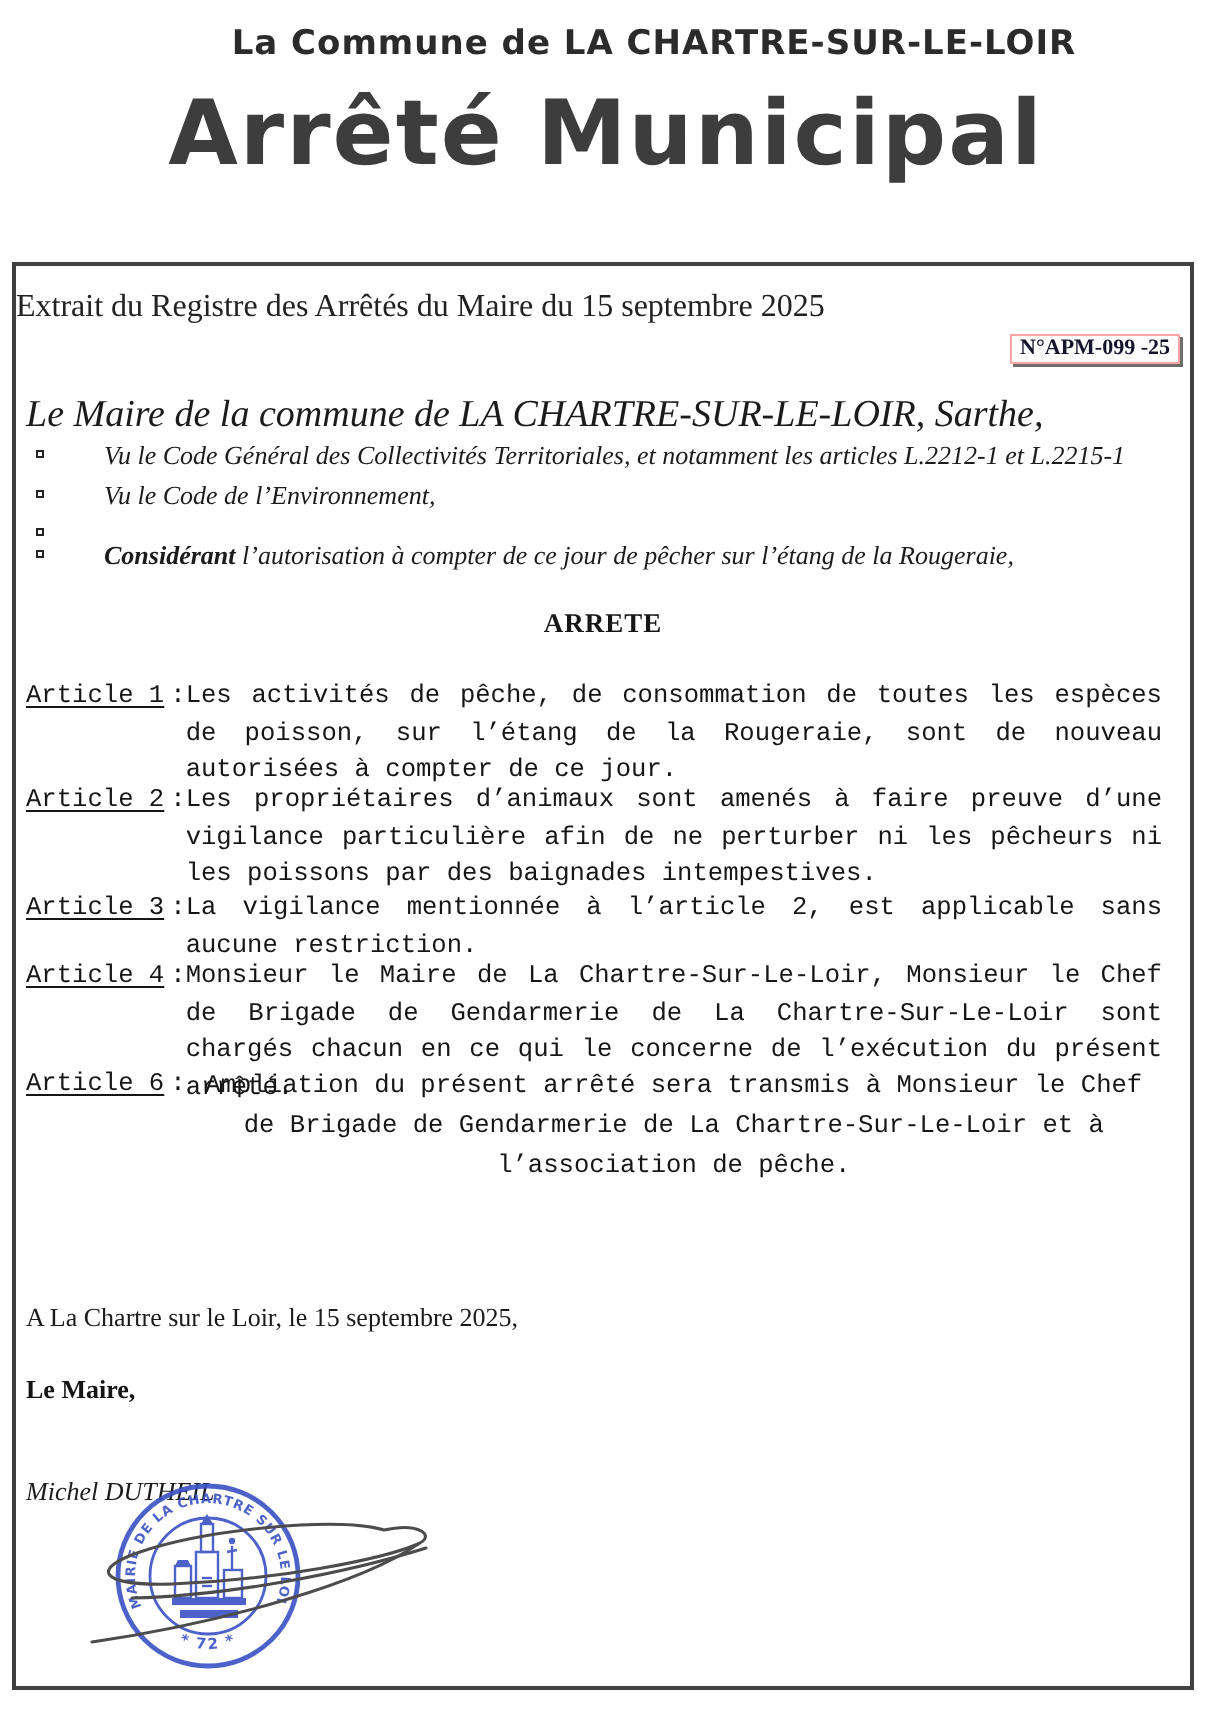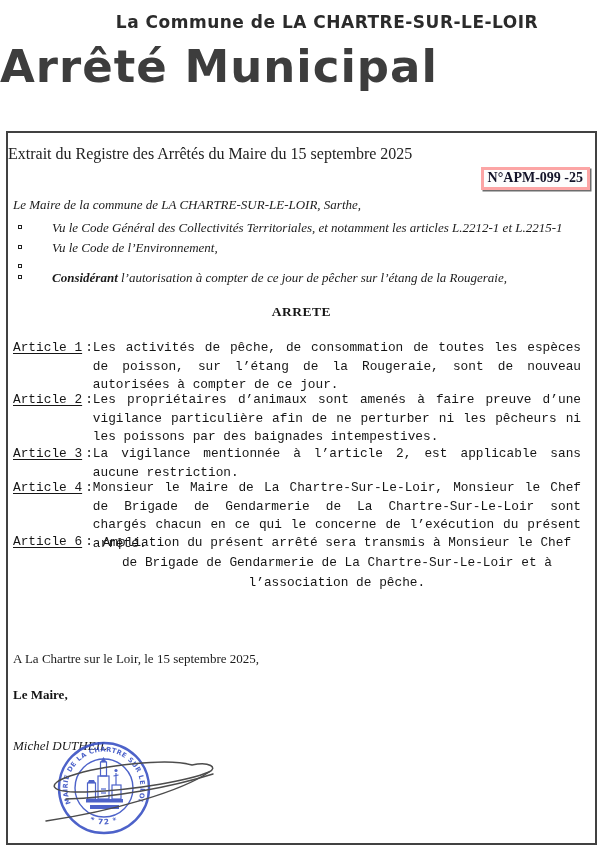--- a/index.html
+++ b/index.html
@@ -16,47 +16,47 @@
   .commune-line {
     position:absolute; top:12px; left:0; width:100%;
     text-align:center;
     font-family:"DejaVu Sans", sans-serif;
     font-size:17px; font-weight:bold; letter-spacing:.5px;
     color:#2b2b2b;
     padding-left:48px;
   }
   .doc-title {
     position:absolute; top:40px; left:0; width:100%;
-    text-align:left;
+    text-align:center;
     font-family:"DejaVu Sans", sans-serif;
     font-size:45px; font-weight:bold; letter-spacing:1px;
     color:#3d3d3d;
   }
   
   .frame {
     position:absolute; left:6px; top:131px;
     width:591px; height:714px;
     border:2px solid #414141;
   }
   .extrait-line {
     position:absolute; top:12px; left:0; width:100%;
     text-align:left;
     font-size:16px; color:#222;
   }
   .ref-box {
     position:absolute; top:34px; right:5px;
-    border:3px solid #fca5a5;
+    border:1px solid #fca5a5;
     box-shadow:1.5px 1.5px 0 #6d6d6d;
     padding:0 4px 1px 4px;
-    font-weight:bold; font-size:14px; color:#14142a;
+    font-weight:bold; font-size:11px; color:#14142a;
     background:#fdfdfd;
   }
   .intro-line {
     position:absolute; top:64px; left:5px; right:10px;
-    font-style:italic; font-size:13px; color:#1b1b1b;
+    font-style:italic; font-size:19px; color:#1b1b1b;
   }
   .considerations {
     position:absolute; top:85px; left:5px; right:10px;
     list-style:none;
   }
   .consideration-item {
     display:flex; align-items:flex-start;
     font-style:italic; font-size:13px; line-height:19.5px;
     color:#1b1b1b;
   }

